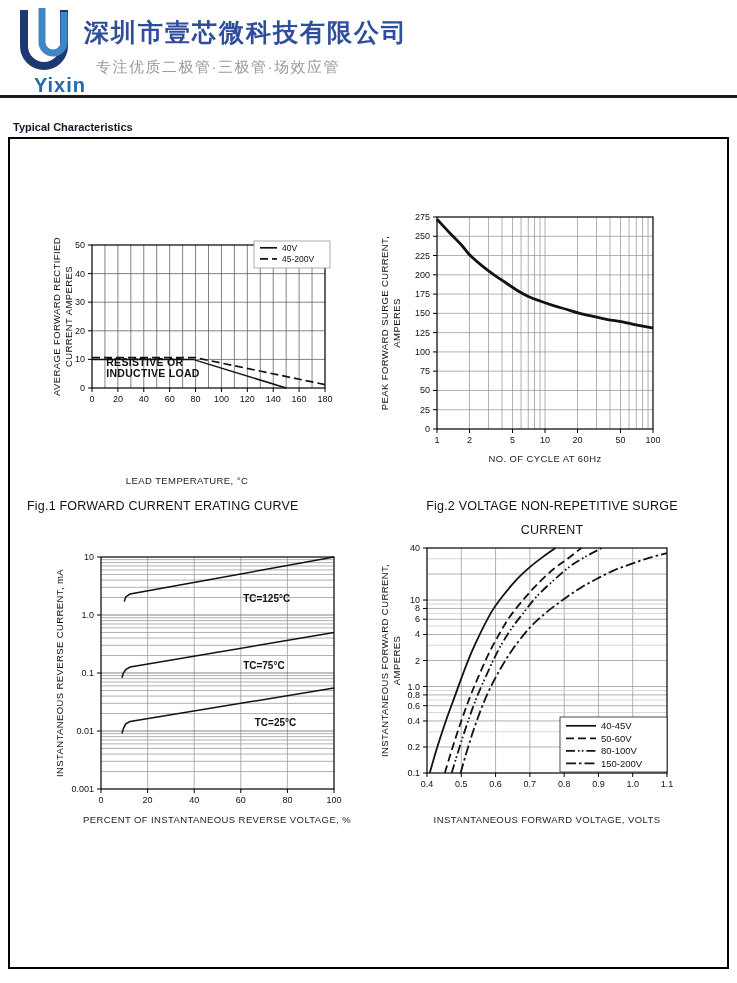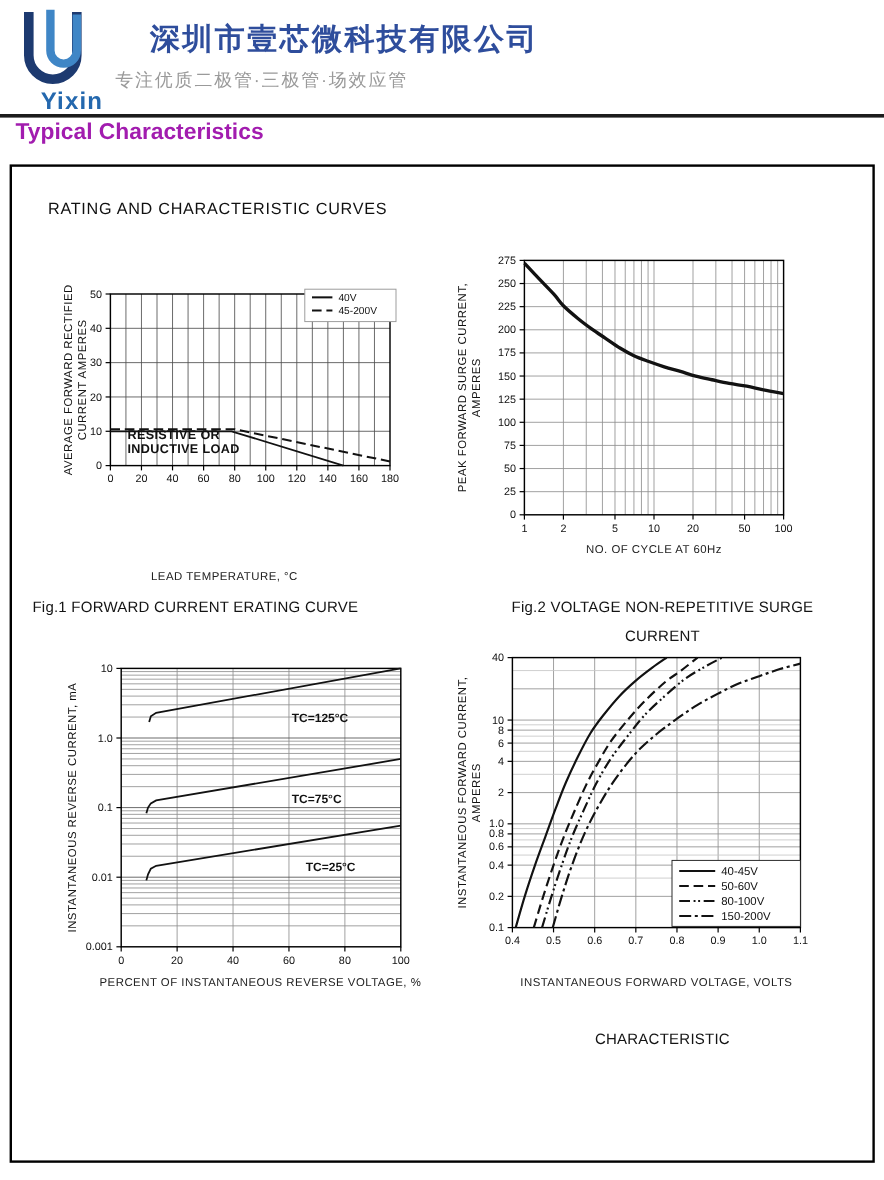--- a/index.html
+++ b/index.html
@@ -2,27 +2,27 @@
 <html><head>
 <meta charset="utf-8">
 <style>
   html,body{margin:0;padding:0;background:#fff;}
   .page{position:relative;width:737px;height:983px;background:#fff;overflow:hidden;
         font-family:"Liberation Sans","DejaVu Sans",sans-serif;color:#111;}
   
   .logo-svg{position:absolute;left:16px;top:8px;}
   .logo-word{position:absolute;left:28px;top:74px;width:64px;text-align:center;
              font-size:20px;font-weight:bold;color:#2468ae;letter-spacing:1px;}
-  .company-cn{position:absolute;left:84px;top:16px;font-size:25px;font-weight:bold;color:#2e4d9c;letter-spacing:2px;margin-left:41px;}
+  .company-cn{position:absolute;left:84px;top:16px;font-size:25px;font-weight:bold;color:#2e4d9c;letter-spacing:2px;}
   .tagline{position:absolute;left:96px;top:58px;font-size:15px;color:#9a9a9a;letter-spacing:1.5px;}
   .part-block{position:absolute;right:6px;top:42px;text-align:right;line-height:23px;
               font-size:18.5px;color:#0d0d0d;}
   .header-divider{position:absolute;left:0;top:95px;width:737px;height:3px;background:#1c1c1c;}
   
-  .section-title{position:absolute;left:13px;top:100px;font-size:19px;font-weight:bold;color:#a21caf;}
+  .section-title{position:absolute;left:13px;top:121px;font-size:11px;font-weight:bold;color:#0f172a;}
   .curves-box{position:absolute;left:8px;top:137px;width:717px;height:828px;border:2px solid #000;}
   .box-title{position:absolute;left:30px;top:27px;font-size:13.5px;letter-spacing:.6px;color:#111;}
   .chart-svg{position:absolute;overflow:visible;}
   #svg-fig1{left:22px;top:87px;}
   #svg-fig2{left:362px;top:62px;}
   #svg-fig3{left:27px;top:407px;}
   #svg-fig4{left:362px;top:397px;}
   .xlabel{position:absolute;font-size:9.5px;letter-spacing:.4px;color:#222;text-align:center;}
   .xl1{left:22px;top:312px;width:310px;margin-top:24px;}
   .xl2{left:385px;top:314px;width:300px;}
@@ -45,21 +45,20 @@
     <path d="M26 0 V34 a11 11 0 0 0 22 0 V4" fill="none" stroke="#3f86c6" stroke-width="7"></path>
   </svg>
   <div class="logo-word">Yixin</div>
   <div class="company-cn">深圳市壹芯微科技有限公司</div>
   <div class="tagline">专注优质二极管·三极管·场效应管</div>
   <div class="header-divider"></div>
 
   <div class="section-title">Typical Characteristics</div>
 
   <div class="curves-box">
-    <div class="box-title">RATING AND CHARACTERISTIC CURVES</div>
 
     <svg id="svg-fig1" class="chart-svg" width="310" height="180" viewBox="0 0 310 180">
         <line x1="72.94444444444444" y1="19" x2="72.94444444444444" y2="162" stroke="#4f4f4f" stroke-width="0.7"></line>
         <line x1="85.88888888888889" y1="19" x2="85.88888888888889" y2="162" stroke="#4f4f4f" stroke-width="0.7"></line>
         <line x1="98.83333333333333" y1="19" x2="98.83333333333333" y2="162" stroke="#4f4f4f" stroke-width="0.7"></line>
         <line x1="111.77777777777777" y1="19" x2="111.77777777777777" y2="162" stroke="#4f4f4f" stroke-width="0.7"></line>
         <line x1="124.72222222222223" y1="19" x2="124.72222222222223" y2="162" stroke="#4f4f4f" stroke-width="0.7"></line>
         <line x1="137.66666666666666" y1="19" x2="137.66666666666666" y2="162" stroke="#4f4f4f" stroke-width="0.7"></line>
         <line x1="150.61111111111111" y1="19" x2="150.61111111111111" y2="162" stroke="#4f4f4f" stroke-width="0.7"></line>
         <line x1="163.55555555555554" y1="19" x2="163.55555555555554" y2="162" stroke="#4f4f4f" stroke-width="0.7"></line>
@@ -374,16 +373,15 @@
     <div class="xlabel xl3">PERCENT OF INSTANTANEOUS REVERSE VOLTAGE, %</div>
 
     <div class="caption cap1">
       <div>Fig.1 FORWARD CURRENT ERATING CURVE</div>
     </div>
     <div class="caption cap2">
       <div>Fig.2 VOLTAGE NON-REPETITIVE SURGE</div>
       <div>CURRENT</div>
     </div>
     <div class="caption cap4">
-      <div>CHARACTERISTIC</div>
     </div>
   </div>
 </div>
 
 </body></html>

